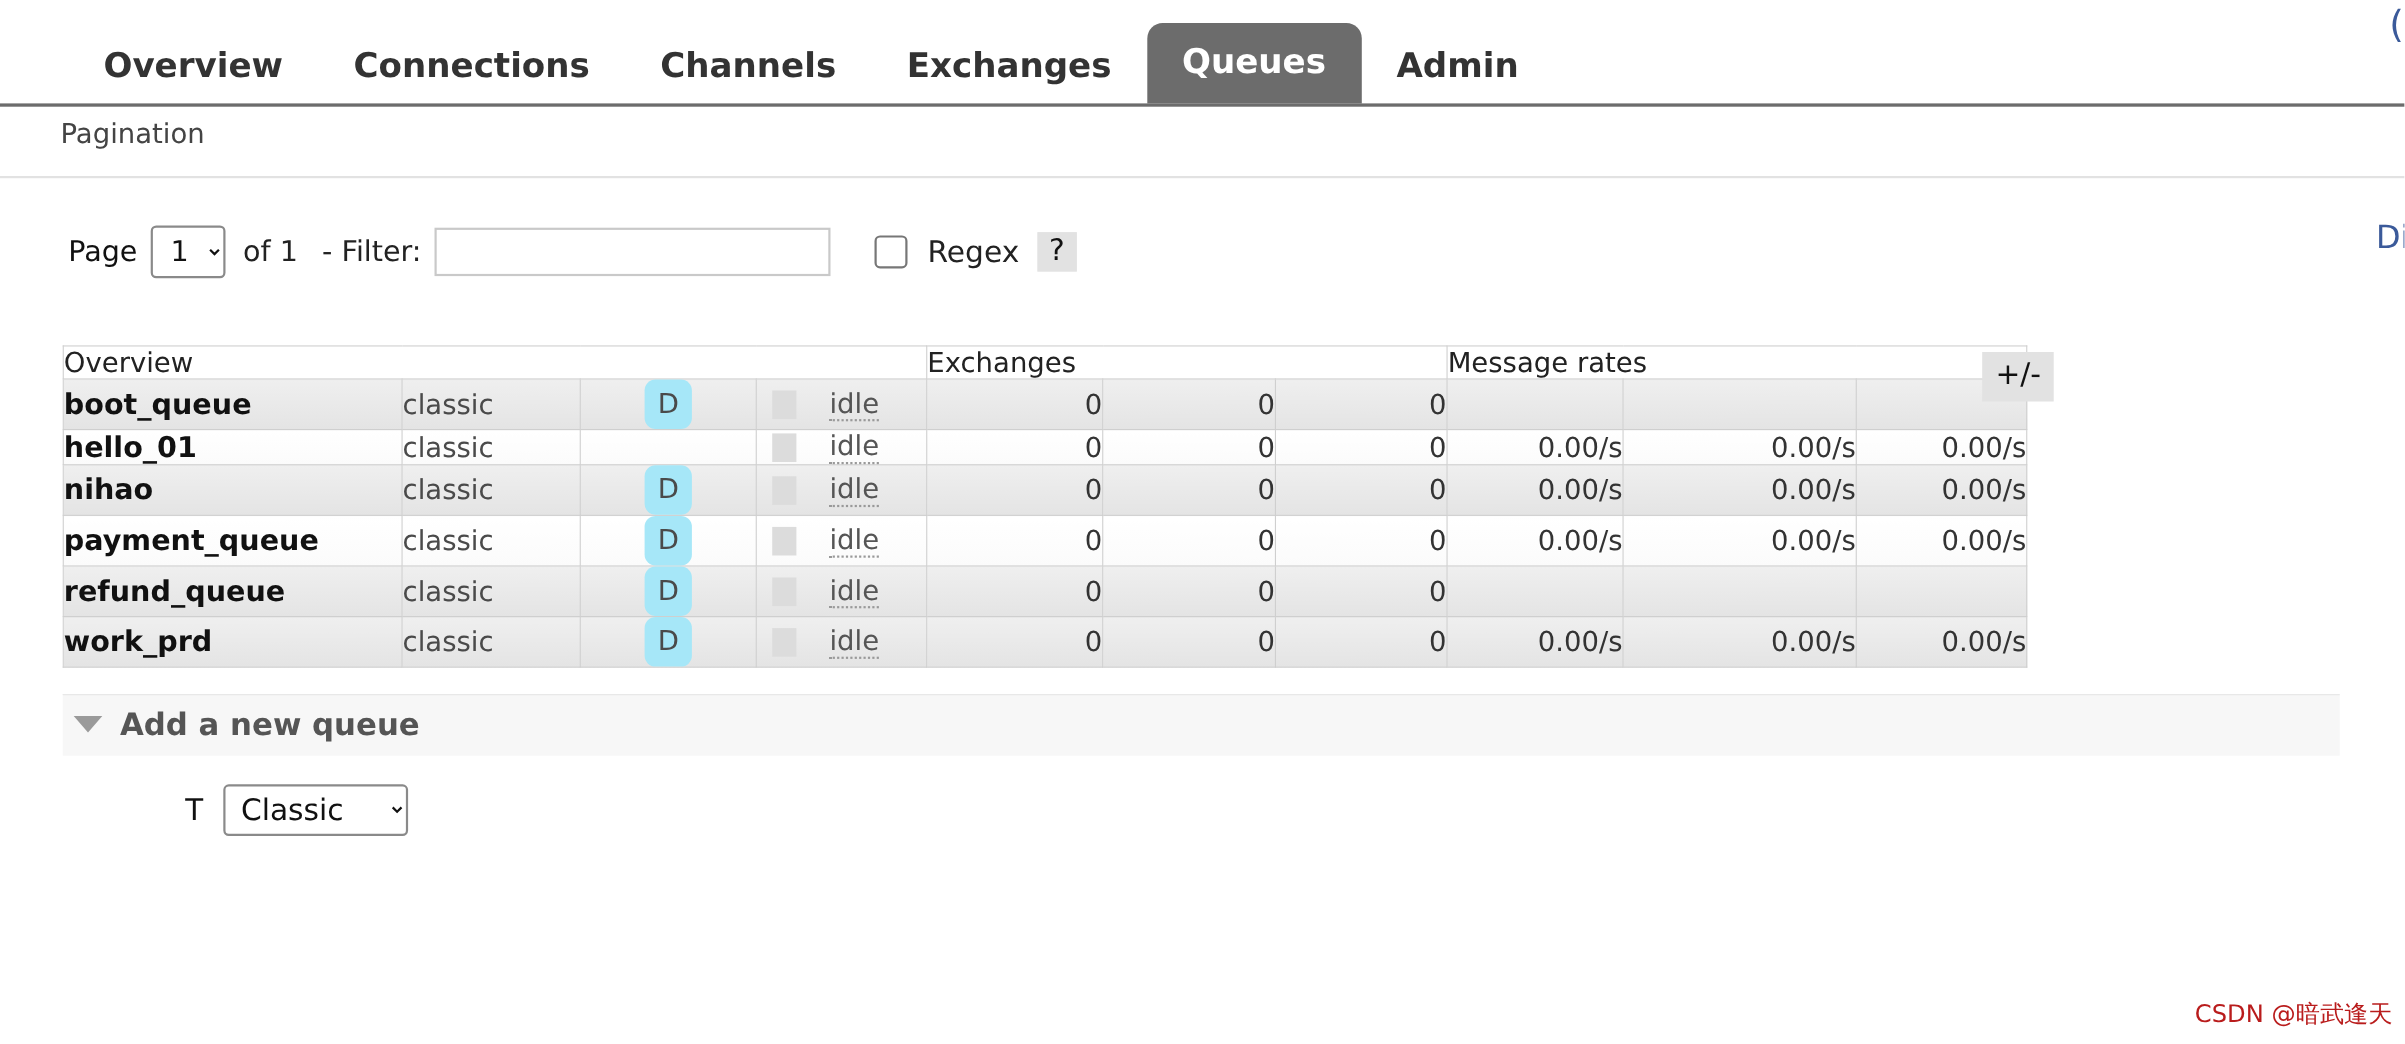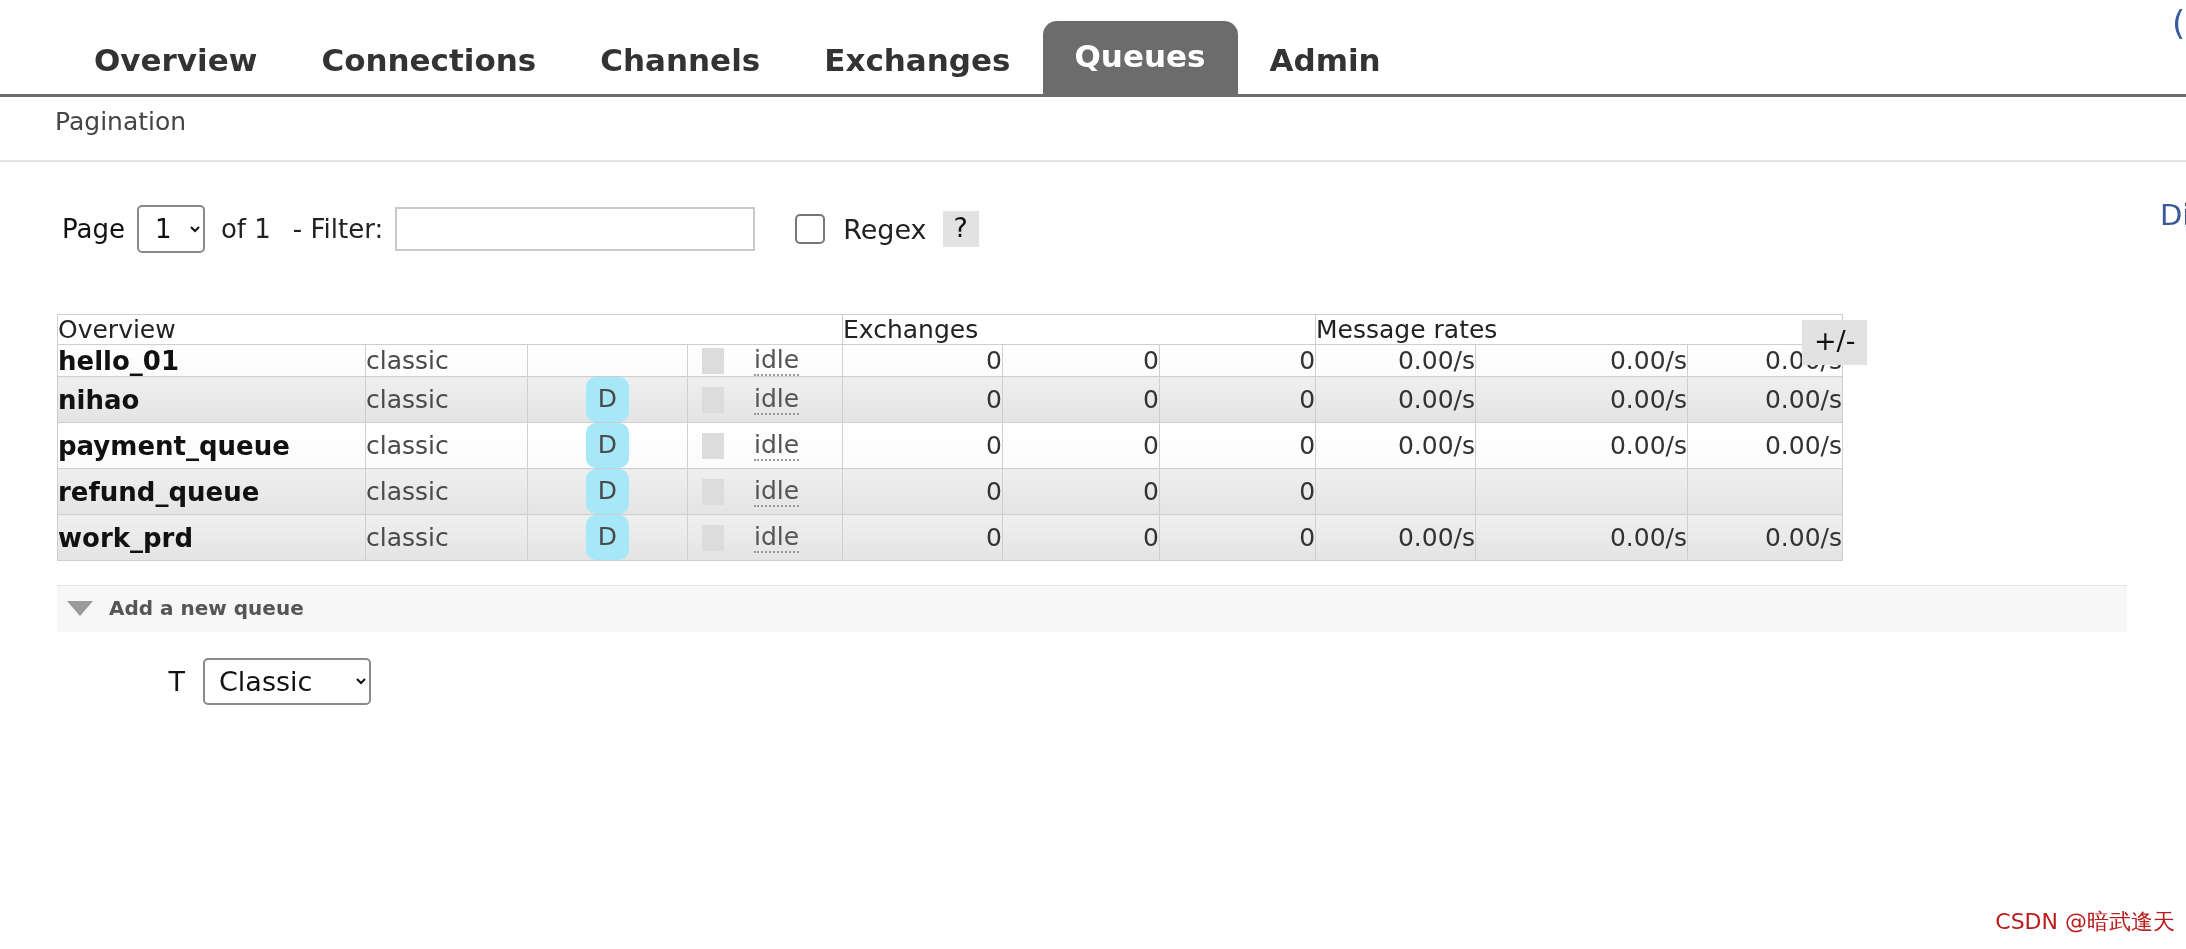--- a/index.html
+++ b/index.html
@@ -264,21 +264,21 @@
     align-items: center;
   }
   .caret {
     width: 0; height: 0;
     border-left: 13px solid transparent;
     border-right: 13px solid transparent;
     border-top: 15px solid #9a9a9a;
     margin: 0 16px 0 10px;
   }
   .addqueue-label {
-    font-size: 20px;
+    font-size: 28px;
     font-weight: bold;
     color: #555;
   }
   .form-row {
     margin: 26px 0 0 57px;
     display: flex;
     align-items: center;
   }
   .form-label {
     font-size: 27px;
@@ -356,20 +356,37 @@
         <col style="width:155px">
     </colgroup>
     <thead>
       <tr class="grouprow">
         <th colspan="4">Overview</th>
         <th colspan="3">Exchanges</th>
         <th colspan="3">Message rates</th>
       </tr>
     </thead>
     <tbody id="queue-rows">
+        <tr class="odd">
+          <td class="name">boot_queue</td>
+          <td class="type">classic</td>
+          <td class="features"><span class="dbadge">D</span></td>
+          <td class="state">
+            <div class="state-inner">
+              <span class="state-sq"></span>
+              <span class="state-txt">idle</span>
+            </div>
+          </td>
+          <td class="num">0</td>
+          <td class="num">0</td>
+          <td class="num">0</td>
+          <td class="num"></td>
+          <td class="num"></td>
+          <td class="num"></td>
+        </tr>
         <tr class="even">
           <td class="name">hello_01</td>
           <td class="type">classic</td>
           <td class="features"></td>
           <td class="state">
             <div class="state-inner">
               <span class="state-sq"></span>
               <span class="state-txt">idle</span>
             </div>
           </td>

